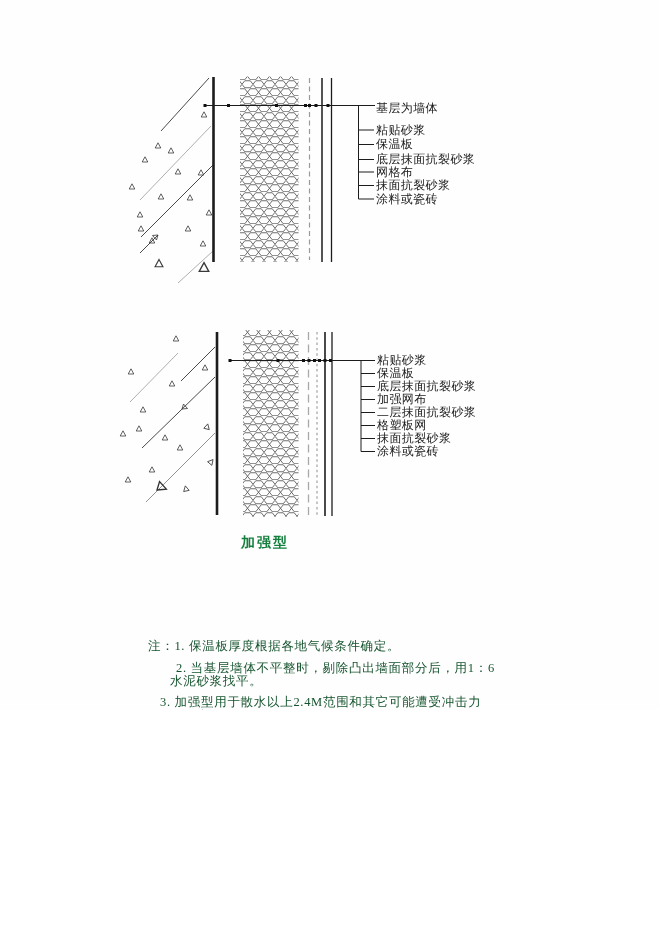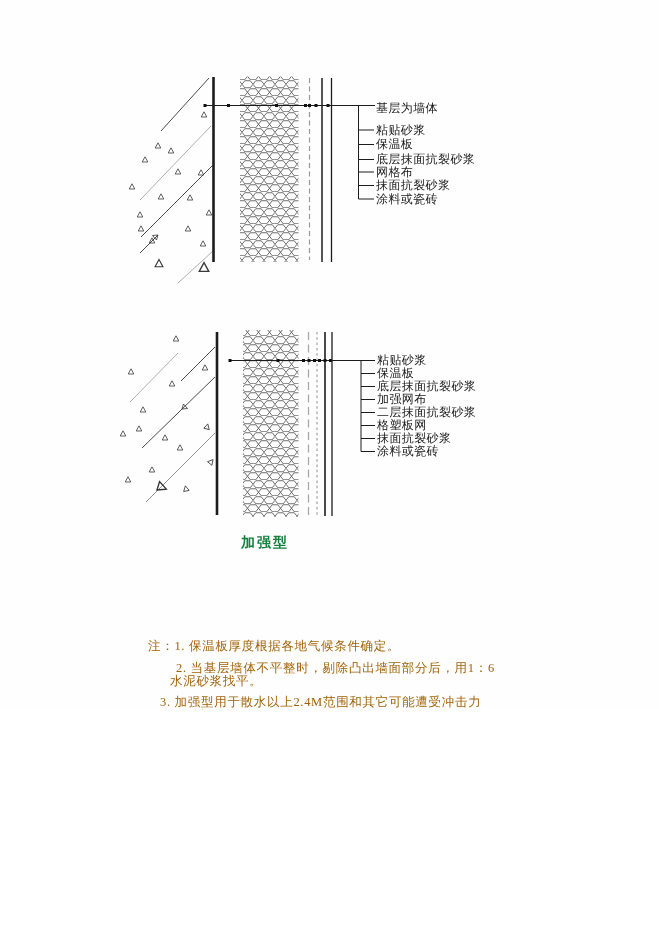--- a/index.html
+++ b/index.html
@@ -12,21 +12,21 @@
     position:absolute; left:376px; font-size:12px; line-height:13px;
     letter-spacing:0.4px; white-space:nowrap; color:#1a1a1a;
   }
   .d2-label { left:377px; }
   .diagram-caption {
     position:absolute; left:232px; top:534px; width:66px; text-align:center;
     font-size:14px; font-weight:bold; letter-spacing:2px; color:#15803d;
   }
   .note-line {
     position:absolute; font-size:12.5px; letter-spacing:0.7px;
-    white-space:nowrap; color:#a16207;
+    white-space:nowrap; color:#14532d;
   }
   .figure-caption {
     position:absolute; left:376px; top:868px; font-size:14px;
     letter-spacing:3px; color:#222;
   }
   .wm-secondary {
     position:absolute; left:541px; top:878px; font-size:15px;
     color:#c6c6c6; letter-spacing:1px; white-space:nowrap;
     transform:rotate(-4deg);
     font-family:"Liberation Sans", sans-serif;

